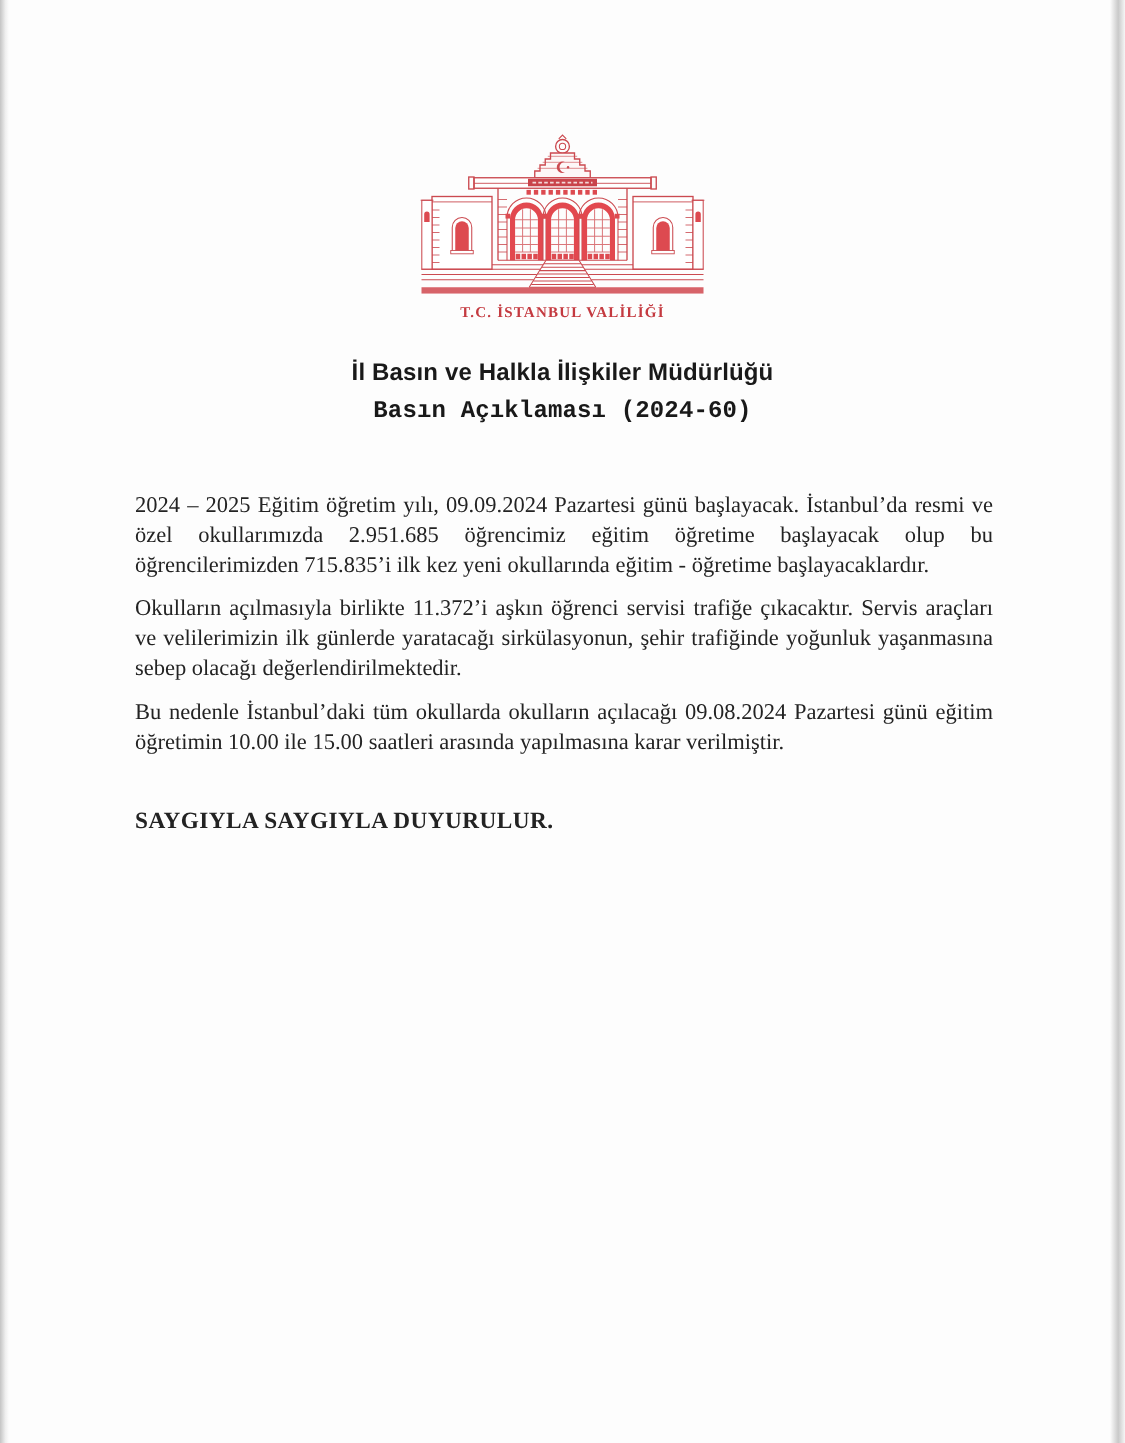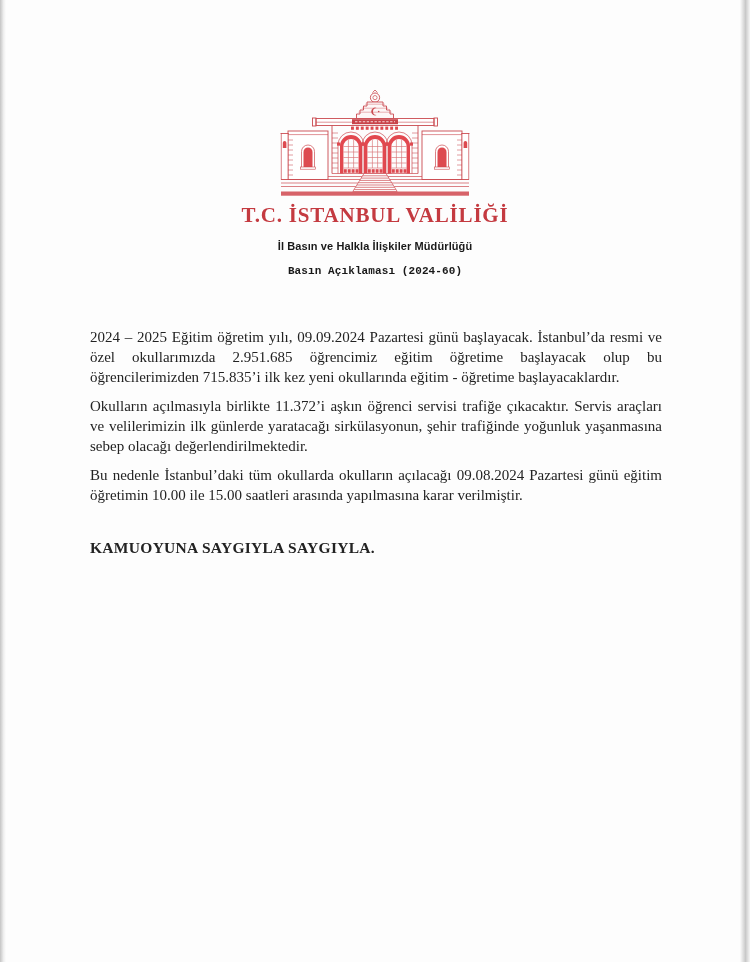--- a/index.html
+++ b/index.html
@@ -23,28 +23,28 @@
   .logo-wrap {
     position:absolute; top:88px; left:0; width:750px;
     display:flex; justify-content:center;
   }
   .logo-wrap svg { width:190px; height:112px; }
 
   .logo-title {
     position:absolute; top:203px; left:0; width:750px;
     text-align:center;
     font-family:"Liberation Serif", serif;
-    font-weight:bold; font-size:21px; letter-spacing:0.8px;
+    font-weight:bold; font-size:10px; letter-spacing:0.8px;
     color:#c43a40;
   }
 
   .hdr {
     position:absolute; left:0; width:750px; text-align:center;
     font-family:"Liberation Sans", sans-serif;
-    font-weight:bold; font-size:11px; color:#191919;
+    font-weight:bold; font-size:16px; color:#191919;
     letter-spacing:0.1px;
   }
   .hdr1 { top:240px; }
   .hdr2 { top:265px;font-family:Liberation Mono, monospace; }
 
   .body-text {
     position:absolute; top:319px; left:90px; width:572px;
     font-size:15px; line-height:20px; color:#232323;
     text-align:justify;
   }
@@ -173,15 +173,15 @@
 
   <div class="logo-title">T.C. İSTANBUL VALİLİĞİ</div>
 
   <div class="hdr hdr1">İl Basın ve Halkla İlişkiler Müdürlüğü</div>
   <div class="hdr hdr2">Basın Açıklaması (2024-60)</div>
 
   <div class="body-text">
     <p>2024 – 2025 Eğitim öğretim yılı, 09.09.2024 Pazartesi günü başlayacak. İstanbul’da resmi ve özel okullarımızda 2.951.685 öğrencimiz eğitim öğretime başlayacak olup bu öğrencilerimizden 715.835’i ilk kez yeni okullarında eğitim - öğretime başlayacaklardır.</p>
     <p>Okulların açılmasıyla birlikte 11.372’i aşkın öğrenci servisi trafiğe çıkacaktır. Servis araçları ve velilerimizin ilk günlerde yaratacağı sirkülasyonun, şehir trafiğinde yoğunluk yaşanmasına sebep olacağı değerlendirilmektedir.</p>
     <p>Bu nedenle İstanbul’daki tüm okullarda okulların açılacağı 09.08.2024 Pazartesi günü eğitim öğretimin 10.00 ile 15.00 saatleri arasında yapılmasına karar verilmiştir.</p>
-    <p class="closing">KAMUOYUNA SAYGIYLA SAYGIYLA.</p>
+    <p class="closing">SAYGIYLA SAYGIYLA DUYURULUR.</p>
   </div>
 </div>
 
 </body></html>

